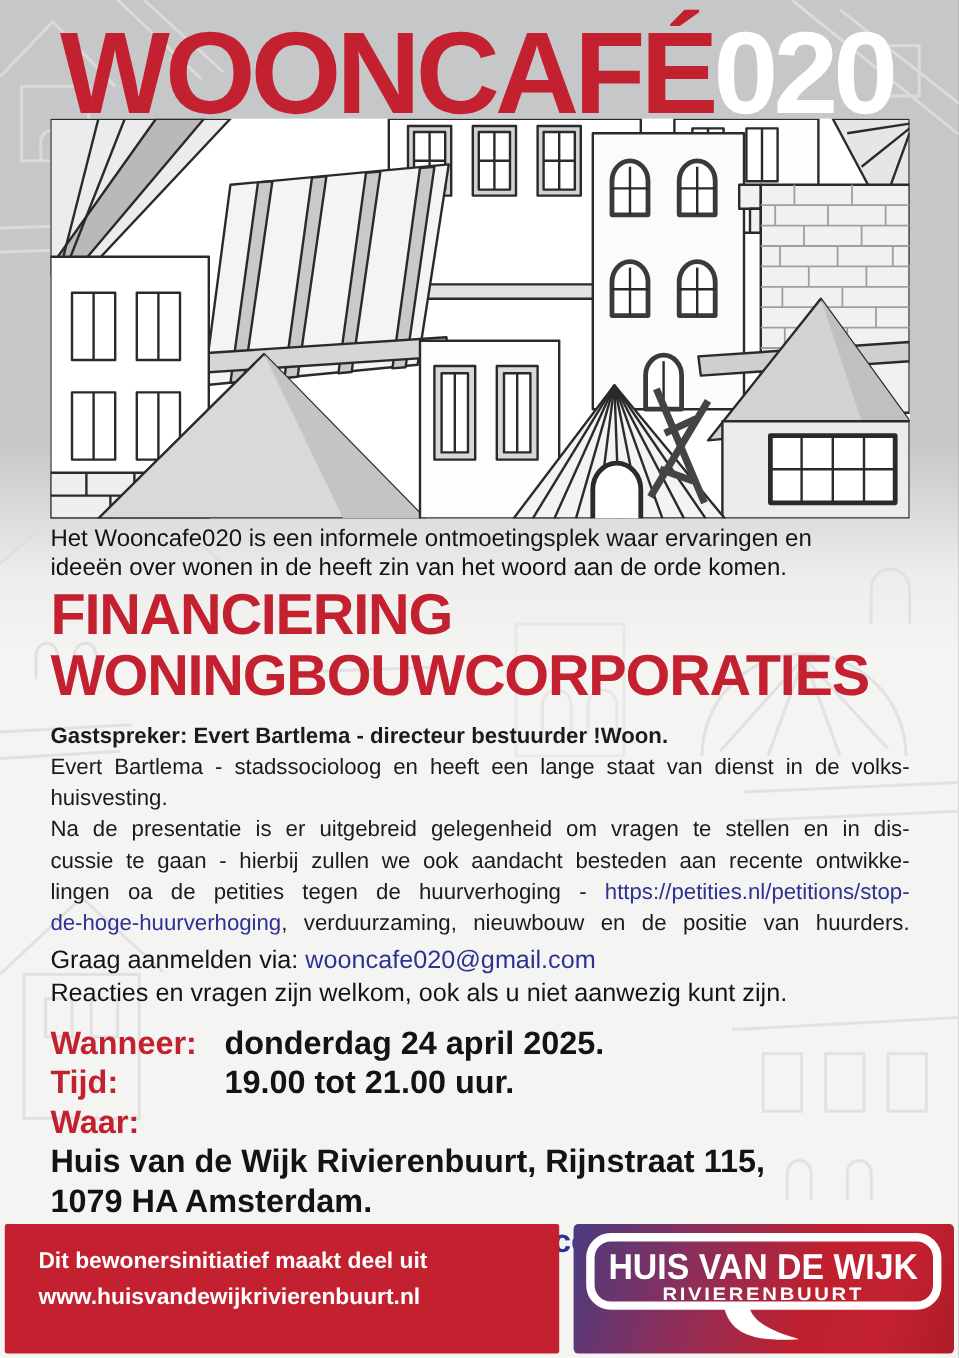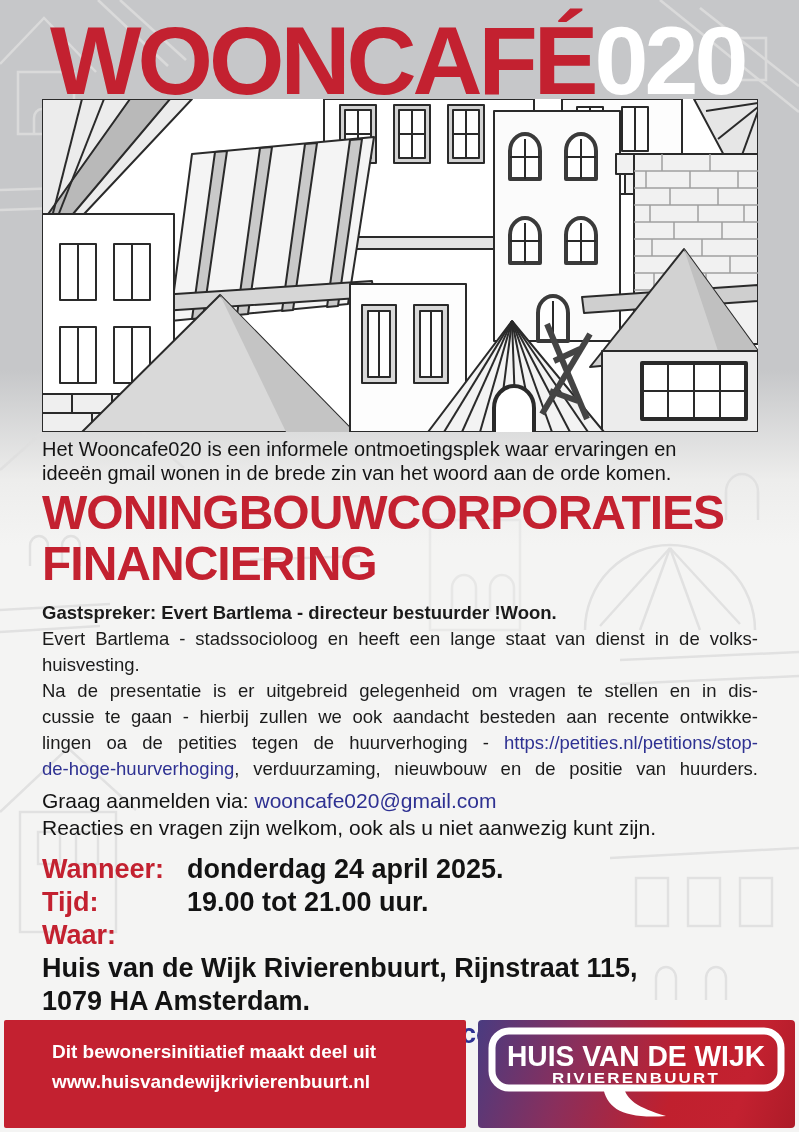--- a/index.html
+++ b/index.html
@@ -22,21 +22,21 @@
   .j{text-align:justify;text-align-last:justify;}
   .bold{font-weight:bold;}
   .link{color:#2e3192;}
   .signup{position:absolute;left:42px;top:787px;width:720px;font-size:21px;font-weight:normal;
           line-height:27px;color:#141414;}
   .details{position:absolute;left:42px;top:853px;width:716px;font-size:27px;font-weight:bold;
            line-height:33px;color:#131313;}
   .dlabel{display:inline-block;width:145px;color:#c32130;vertical-align:top;}
   .dvalue{display:inline-block;vertical-align:top;}
   .footer-note{position:absolute;left:4px;top:1020px;width:462px;height:108px;background:#c32130;
-               border-radius:2px;color:#ffffff;box-sizing:border-box;padding:17px 0 0 48px;
+               border-radius:2px;color:#ffffff;box-sizing:border-box;padding:17px 0 0 28px;
                font-size:19px;font-weight:bold;line-height:30px;}
   .footer-logo{position:absolute;left:478px;top:1020px;width:317px;height:108px;border-radius:4px;
                background:linear-gradient(108deg,#4a3b80 0%,#8a2f5c 30%,#c0202e 62%,#c32130 82%,#ad1b28 100%);}
   .logo-svg{display:block;}
   .logo-svg text{font-family:"Liberation Sans",sans-serif;font-weight:bold;fill:#ffffff;}
   .hero-svg{display:block;}
 </style>
 </head>
 <body>
 
@@ -241,26 +241,26 @@
           <line x1="548" y1="235" x2="500" y2="315"></line>
           <line x1="512" y1="262" x2="538" y2="250"></line>
           <line x1="508" y1="292" x2="536" y2="302"></line>
         </g>
       </g>
     </svg>
   </div>
 
   <div class="intro">
     <span class="block">Het Wooncafe020 is een informele ontmoetingsplek waar ervaringen en</span>
-    <span class="block">ideeën gmail wonen in de brede zin van het woord aan de orde komen.</span>
+    <span class="block">ideeën over wonen in de heeft zin van het woord aan de orde komen.</span>
   </div>
 
   <h1 class="title">
+    <span class="block">FINANCIERING</span>
     <span class="block">WONINGBOUWCORPORATIES</span>
-    <span class="block">FINANCIERING</span>
   </h1>
 
   <div class="speaker">
     <div class="bold">Gastspreker: Evert Bartlema - directeur bestuurder !Woon.</div>
     <div class="j">Evert Bartlema - stadssocioloog en heeft een lange staat van dienst in de volks-</div>
     <div>huisvesting.</div>
   </div>
 
   <div class="discussion">
     <div class="j">Na de presentatie is er uitgebreid gelegenheid om vragen te stellen en in dis-</div>

